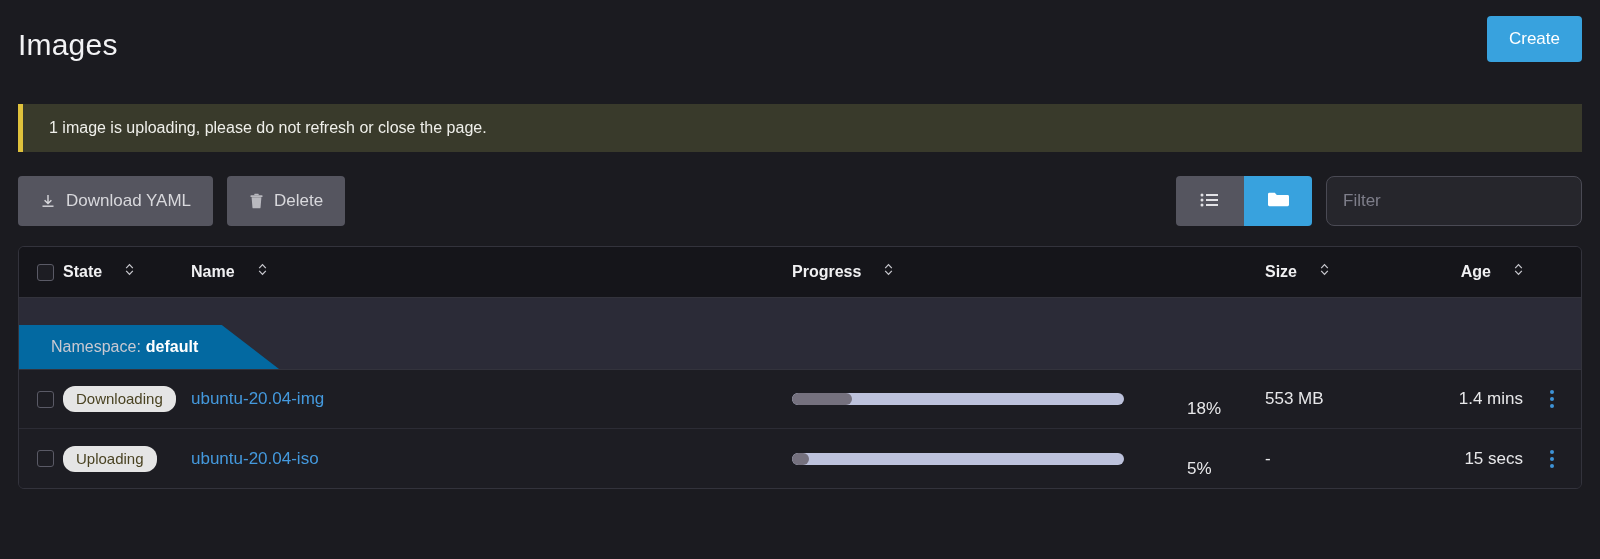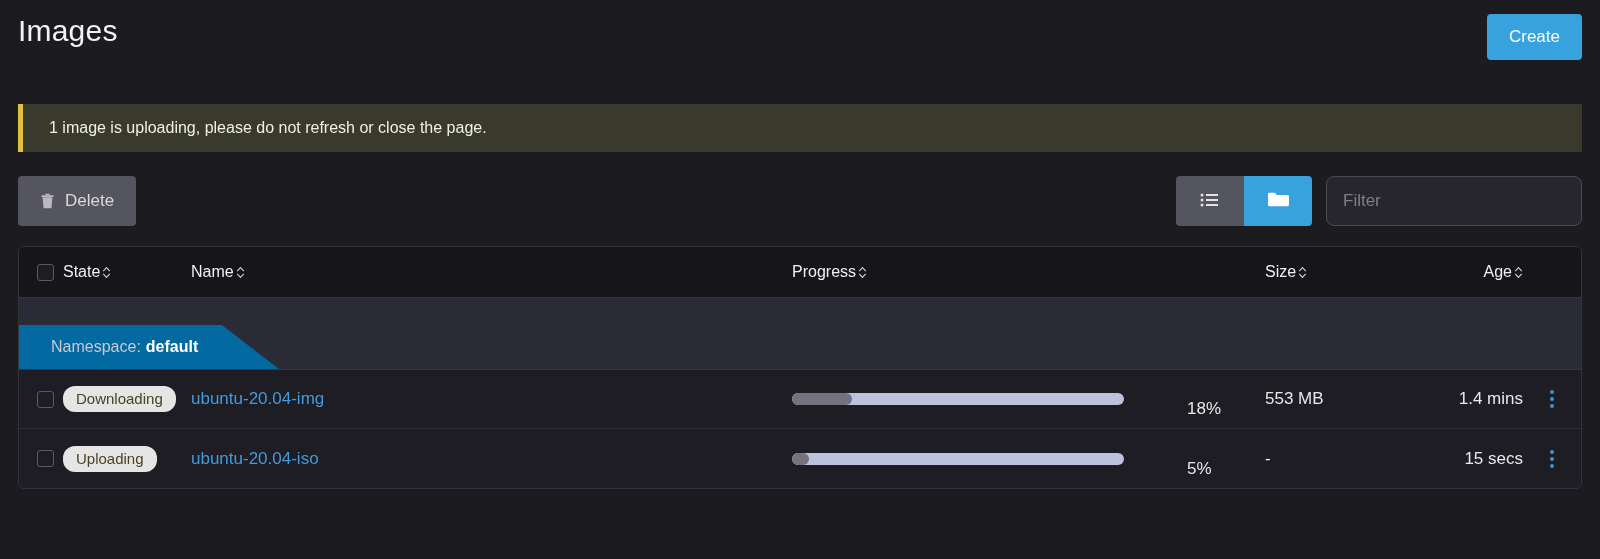--- a/index.html
+++ b/index.html
@@ -11,21 +11,21 @@
     font-family: "Liberation Sans", sans-serif;
     color: #E4E4E6;
     overflow: hidden;
   }
 
   .page { width: 1600px; height: 559px; position: relative; }
 
   
   .header {
     display: flex;
-    align-items: flex-start;
+    align-items: flex-end;
     justify-content: space-between;
     padding: 14px 18px 0 18px;
     height: 62px;
   }
   .page-title {
     font-size: 30px;
     font-weight: 400;
     color: #F2F2F4;
     letter-spacing: .2px;
   }
@@ -134,25 +134,24 @@
   .c-state { width: 128px; }
   .c-name  { flex: 1 1 auto; }
   .c-prog  { width: 395px; }
   .c-pct   { width: 78px; margin-top: 20px; }
   .c-size  { width: 130px; }
   .c-age   { width: 128px; text-align: right; }
   .c-menu  { width: 58px; display: flex; align-items: center; justify-content: center; }
 
   .th {
     font-size: 16px;
-    font-weight: normal;
+    font-weight: bold;
     color: #F0F0F2;
     display: flex;
-    align-items: center;
-    gap: 2px;
+    gap: 23px;
     white-space: nowrap;
   }
   .th.right { justify-content: flex-end; }
   .sort { display: inline-flex; flex-direction: column; line-height: 0; color: #C9C9CF; }
   .sort svg { display: block; }
 
   .chk {
     width: 17px; height: 17px;
     border: 1px solid #5A5A66;
     border-radius: 3px;
@@ -224,20 +223,29 @@
     <div class="page-title">Images</div>
     <button class="create-btn">Create</button>
   </div>
 
   <div class="banner">
     <span>1 image is uploading, please do not refresh or close the page.</span>
   </div>
 
   <div class="toolbar">
     <div class="toolbar-left">
+      <button class="tb-btn">
+        <span class="ic">
+          <svg width="16" height="16" viewBox="0 0 16 16" fill="none" stroke="#D8D8DC" stroke-width="1.4">
+            <path d="M8 2v8M4.6 7.2L8 10.6l3.4-3.4"></path>
+              <path d="M2.5 13.2h11"></path>
+          </svg>
+        </span>
+        <span>Download YAML</span>
+      </button>
       <button class="tb-btn">
         <span class="ic">
           <svg width="15" height="16" viewBox="0 0 15 16" fill="#B9B9BF">
             <path d="M2.6 4.3h9.8l-.85 10.1a1 1 0 0 1-1 .9H4.45a1 1 0 0 1-1-.9L2.6 4.3z"></path>
             <rect x="1.5" y="2.3" width="12" height="1.6" rx=".5"></rect>
             <rect x="5.3" y=".7" width="4.4" height="1.5" rx=".5"></rect>
           </svg>
         </span>
         <span>Delete</span>
       </button>

